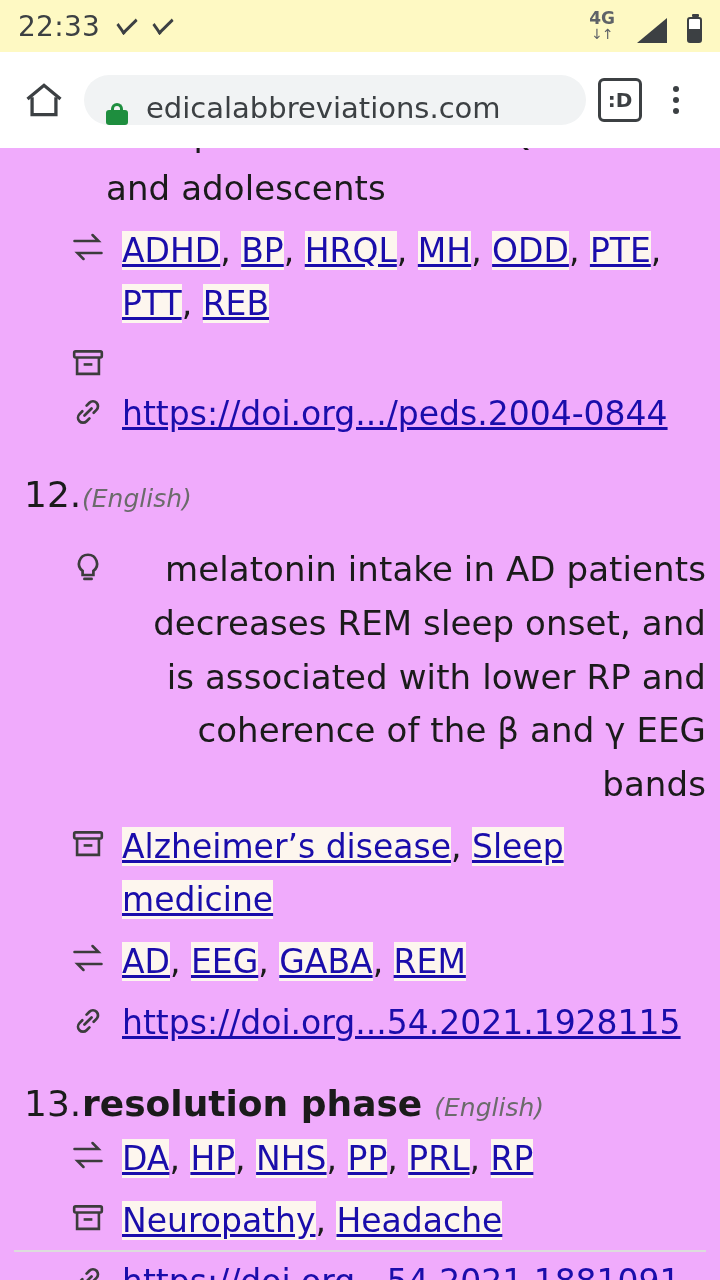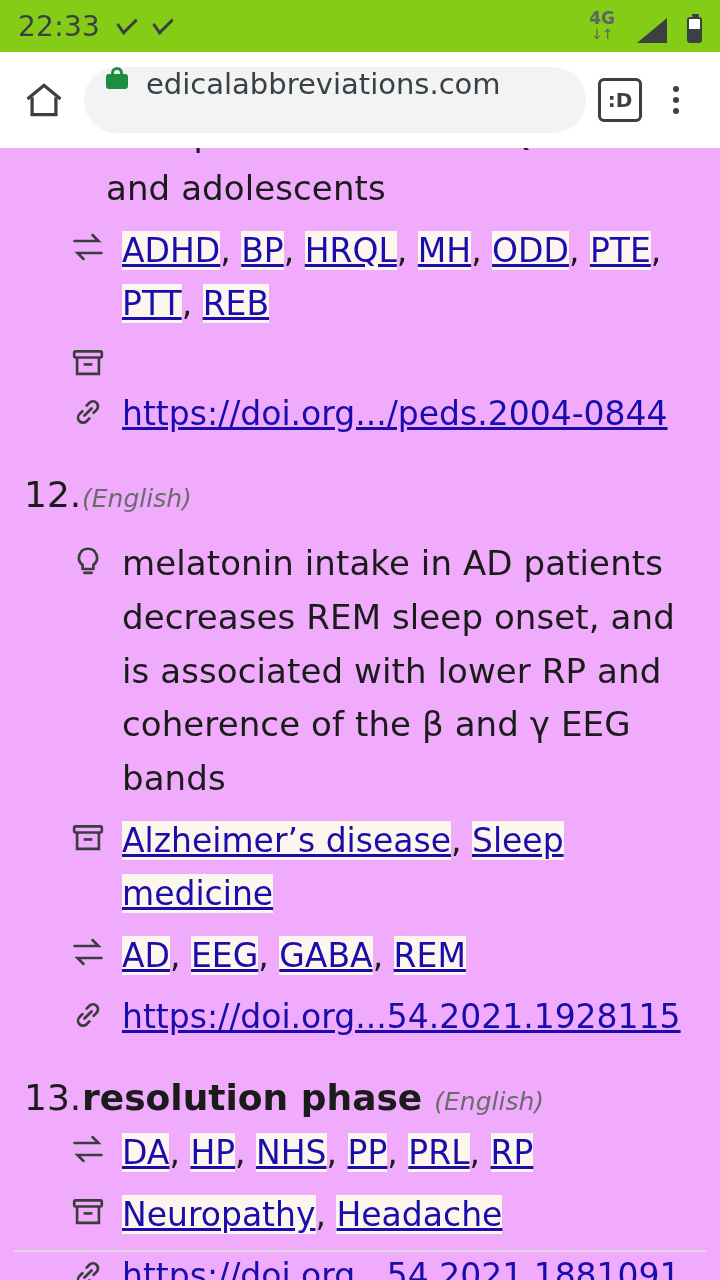--- a/index.html
+++ b/index.html
@@ -9,21 +9,21 @@
     font-family: "DejaVu Sans", sans-serif;
     overflow: hidden;
   }
 
   
   .statusbar {
     height: 52px;
     display: flex;
     align-items: center;
     padding: 0 18px;
-    background: #84cc16;
+    background: #fef9c3;
     color: #3c4043;
   }
   .status-time {
     font-size: 28px;
     letter-spacing: 0.3px;
     color: #3c4043;
     font-family: "DejaVu Sans", sans-serif;
   }
   .status-left-icons {
     display: flex;
@@ -96,26 +96,26 @@
     padding: 0 16px;
     background: #ffffff;
   }
   .home-btn {
     width: 56px; height: 56px;
     display: flex; align-items: center; justify-content: center;
     flex: 0 0 auto;
   }
   .omnibox {
     flex: 1 1 auto;
-    height: 66px;
+    height: 50px;
     margin: 0 12px;
     background: #f1f3f4;
     border-radius: 33px;
     display: flex;
-    align-items: flex-start;
+    align-items: flex-end;
     padding: 0 22px;
     overflow: hidden;
   }
   .lock {
     width: 22px; height: 22px;
     flex: 0 0 auto;
     margin-right: 18px;
     position: relative;
   }
   .lock .body {
@@ -252,21 +252,22 @@
   }
   .entry-lang {
     font-style: italic;
     font-size: 25px;
     color: #6b6b6b;
   }
   .def-row {
     display: flex;
     align-items: flex-start;
     padding-left: 52px;
-    margin-top: 22px;
+    margin-top: 28px;
+    text-align: right;
   }
   .def-body {
     flex: 1 1 auto;
     font-size: 34px;
     line-height: 1.58;
     padding-left: 12px;
     color: #1b1b1b;
     letter-spacing: 0.1px;
   }
   .bottom-rule {

